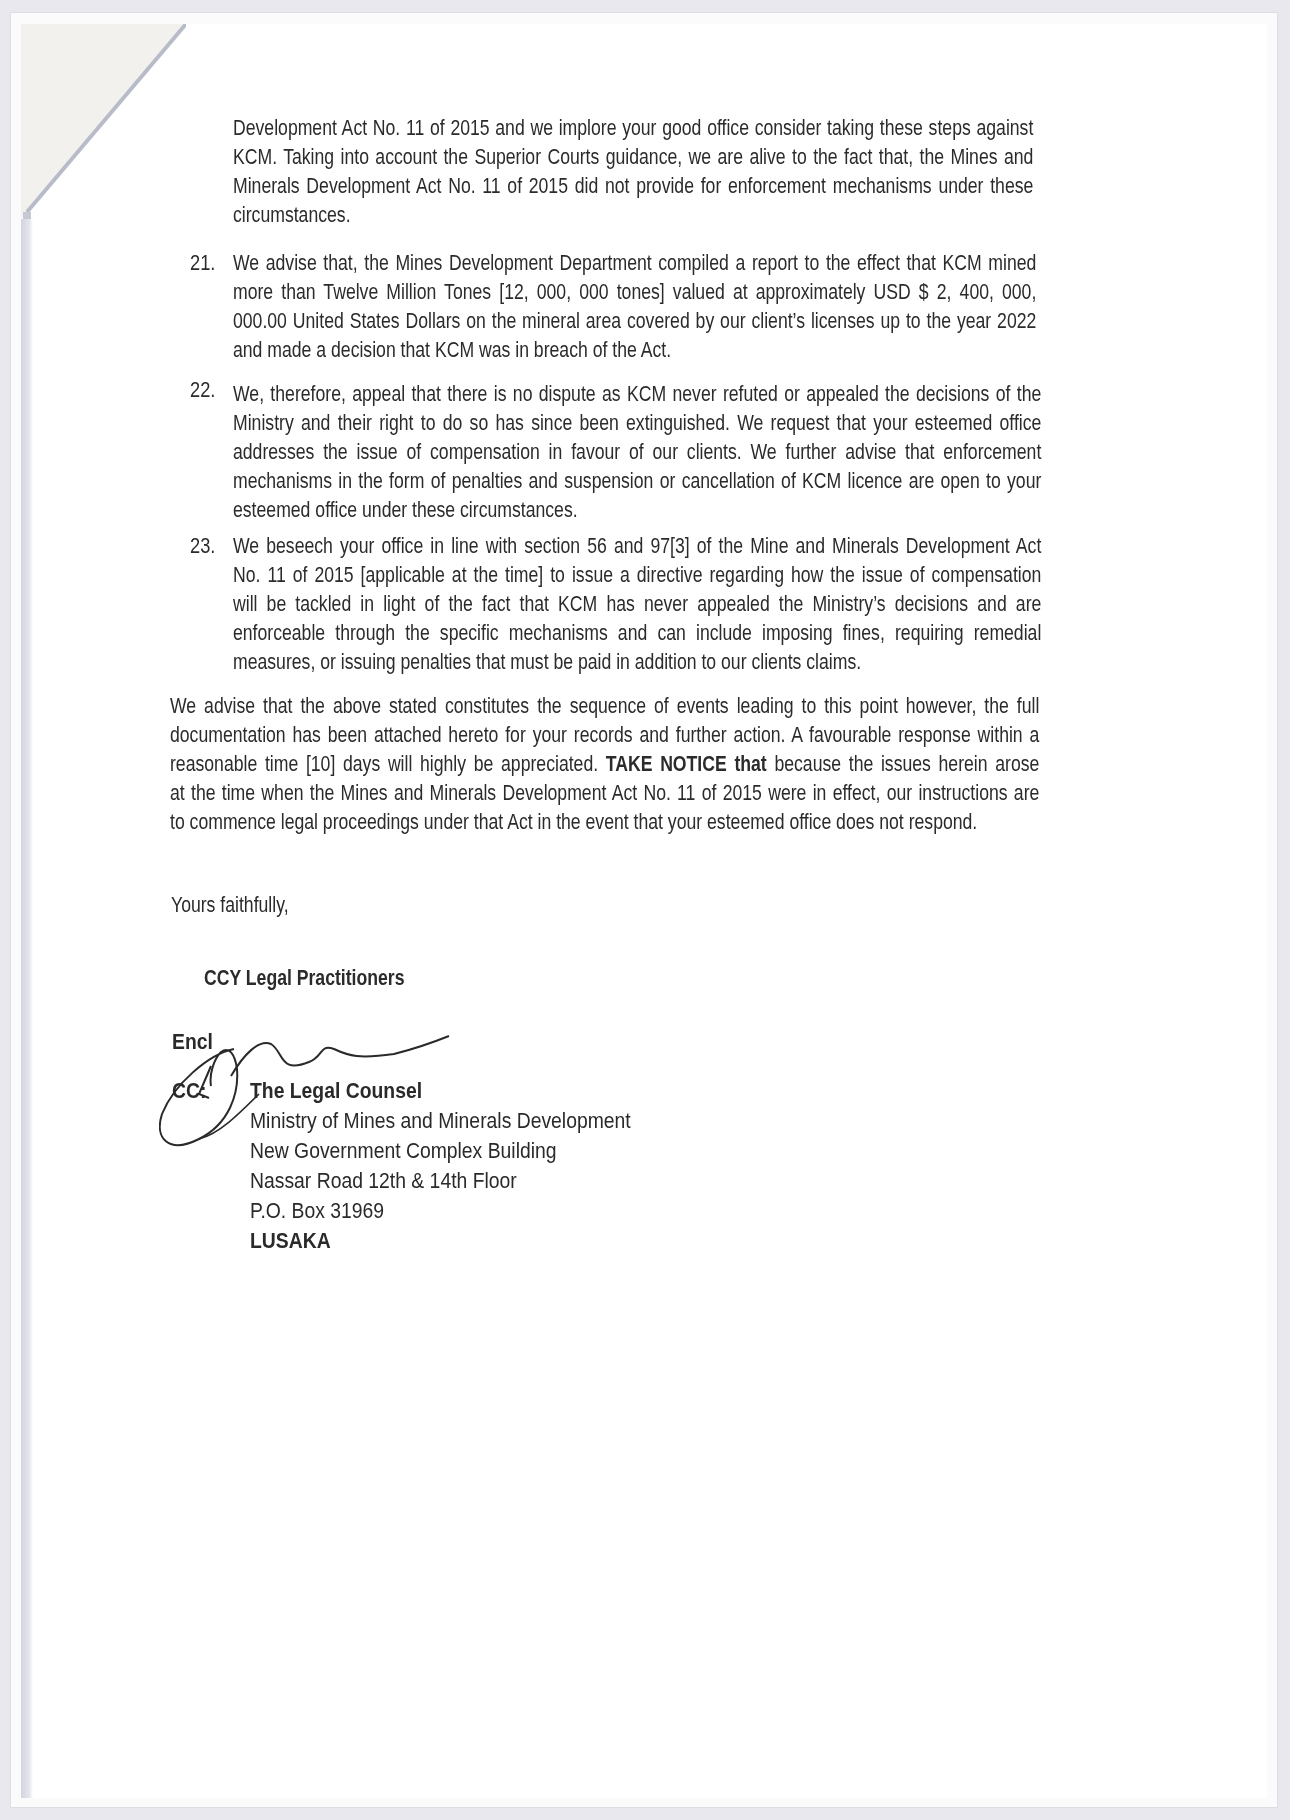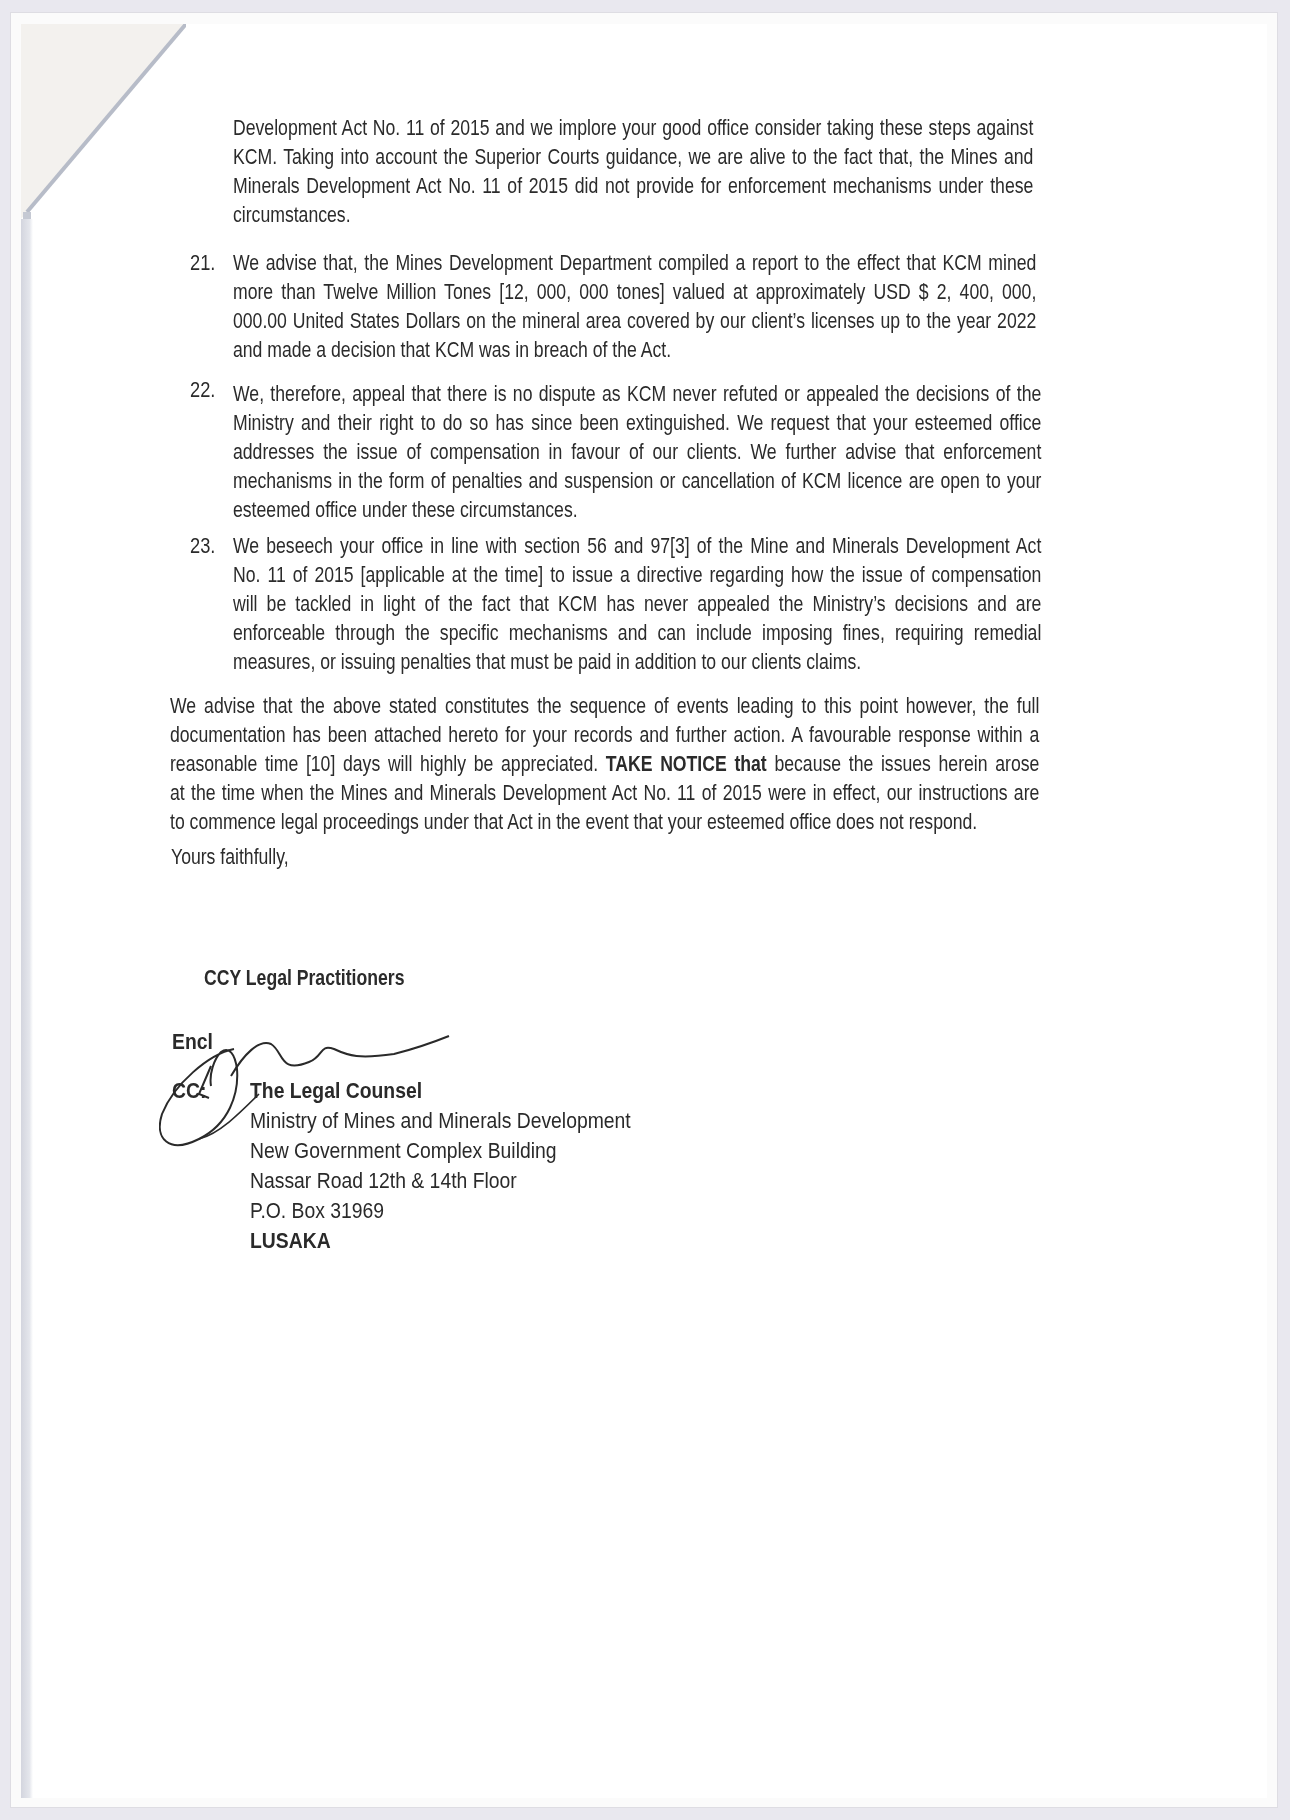--- a/index.html
+++ b/index.html
@@ -177,21 +177,21 @@
       <span class="squeeze">
         <span class="line">We advise that the above stated constitutes the sequence of events leading to this point however, the full</span>
         <span class="line">documentation has been attached hereto for your records and further action. A favourable response within a</span>
         <span class="line"><span>reasonable time [10] days will highly be appreciated. </span><span class="bold">TAKE NOTICE that</span><span> because the issues herein arose</span></span>
         <span class="line">at the time when the Mines and Minerals Development Act No. 11 of 2015 were in effect, our instructions are</span>
         <span class="line last">to commence legal proceedings under that Act in the event that your esteemed office does not respond.</span>
       </span>
     </div>
 
 
-    <div class="text-block" style="left:150px; top:819px; width:400px;">
+    <div class="text-block" style="left:150px; top:867px; width:400px;">
       <span class="squeeze">
         <span class="line last">Yours faithfully,</span>
       </span>
     </div>
 
     <svg class="signature" style="left:138px; top:990px;" viewBox="0 0 340 140">
       <path d="M75 35 C50 40, 15 70, 3 100 C-5 125, 10 140, 40 125 C70 110, 80 80, 78 55 C76 40, 70 32, 62 38 C55 45, 50 60, 52 72" fill="none" stroke="#2a2a2a" stroke-width="2"></path>
       <path d="M52 52 L40 80 L50 84" fill="none" stroke="#2a2a2a" stroke-width="2"></path>
       <path d="M72 62 C85 40, 100 25, 112 30 C125 38, 120 60, 150 48 C165 42, 160 30, 175 35 C190 42, 200 45, 235 40 C255 35, 270 30, 290 22" fill="none" stroke="#2a2a2a" stroke-width="2"></path>
       <path d="M40 125 C60 120, 80 100, 100 80" fill="none" stroke="#2a2a2a" stroke-width="1.6"></path>

